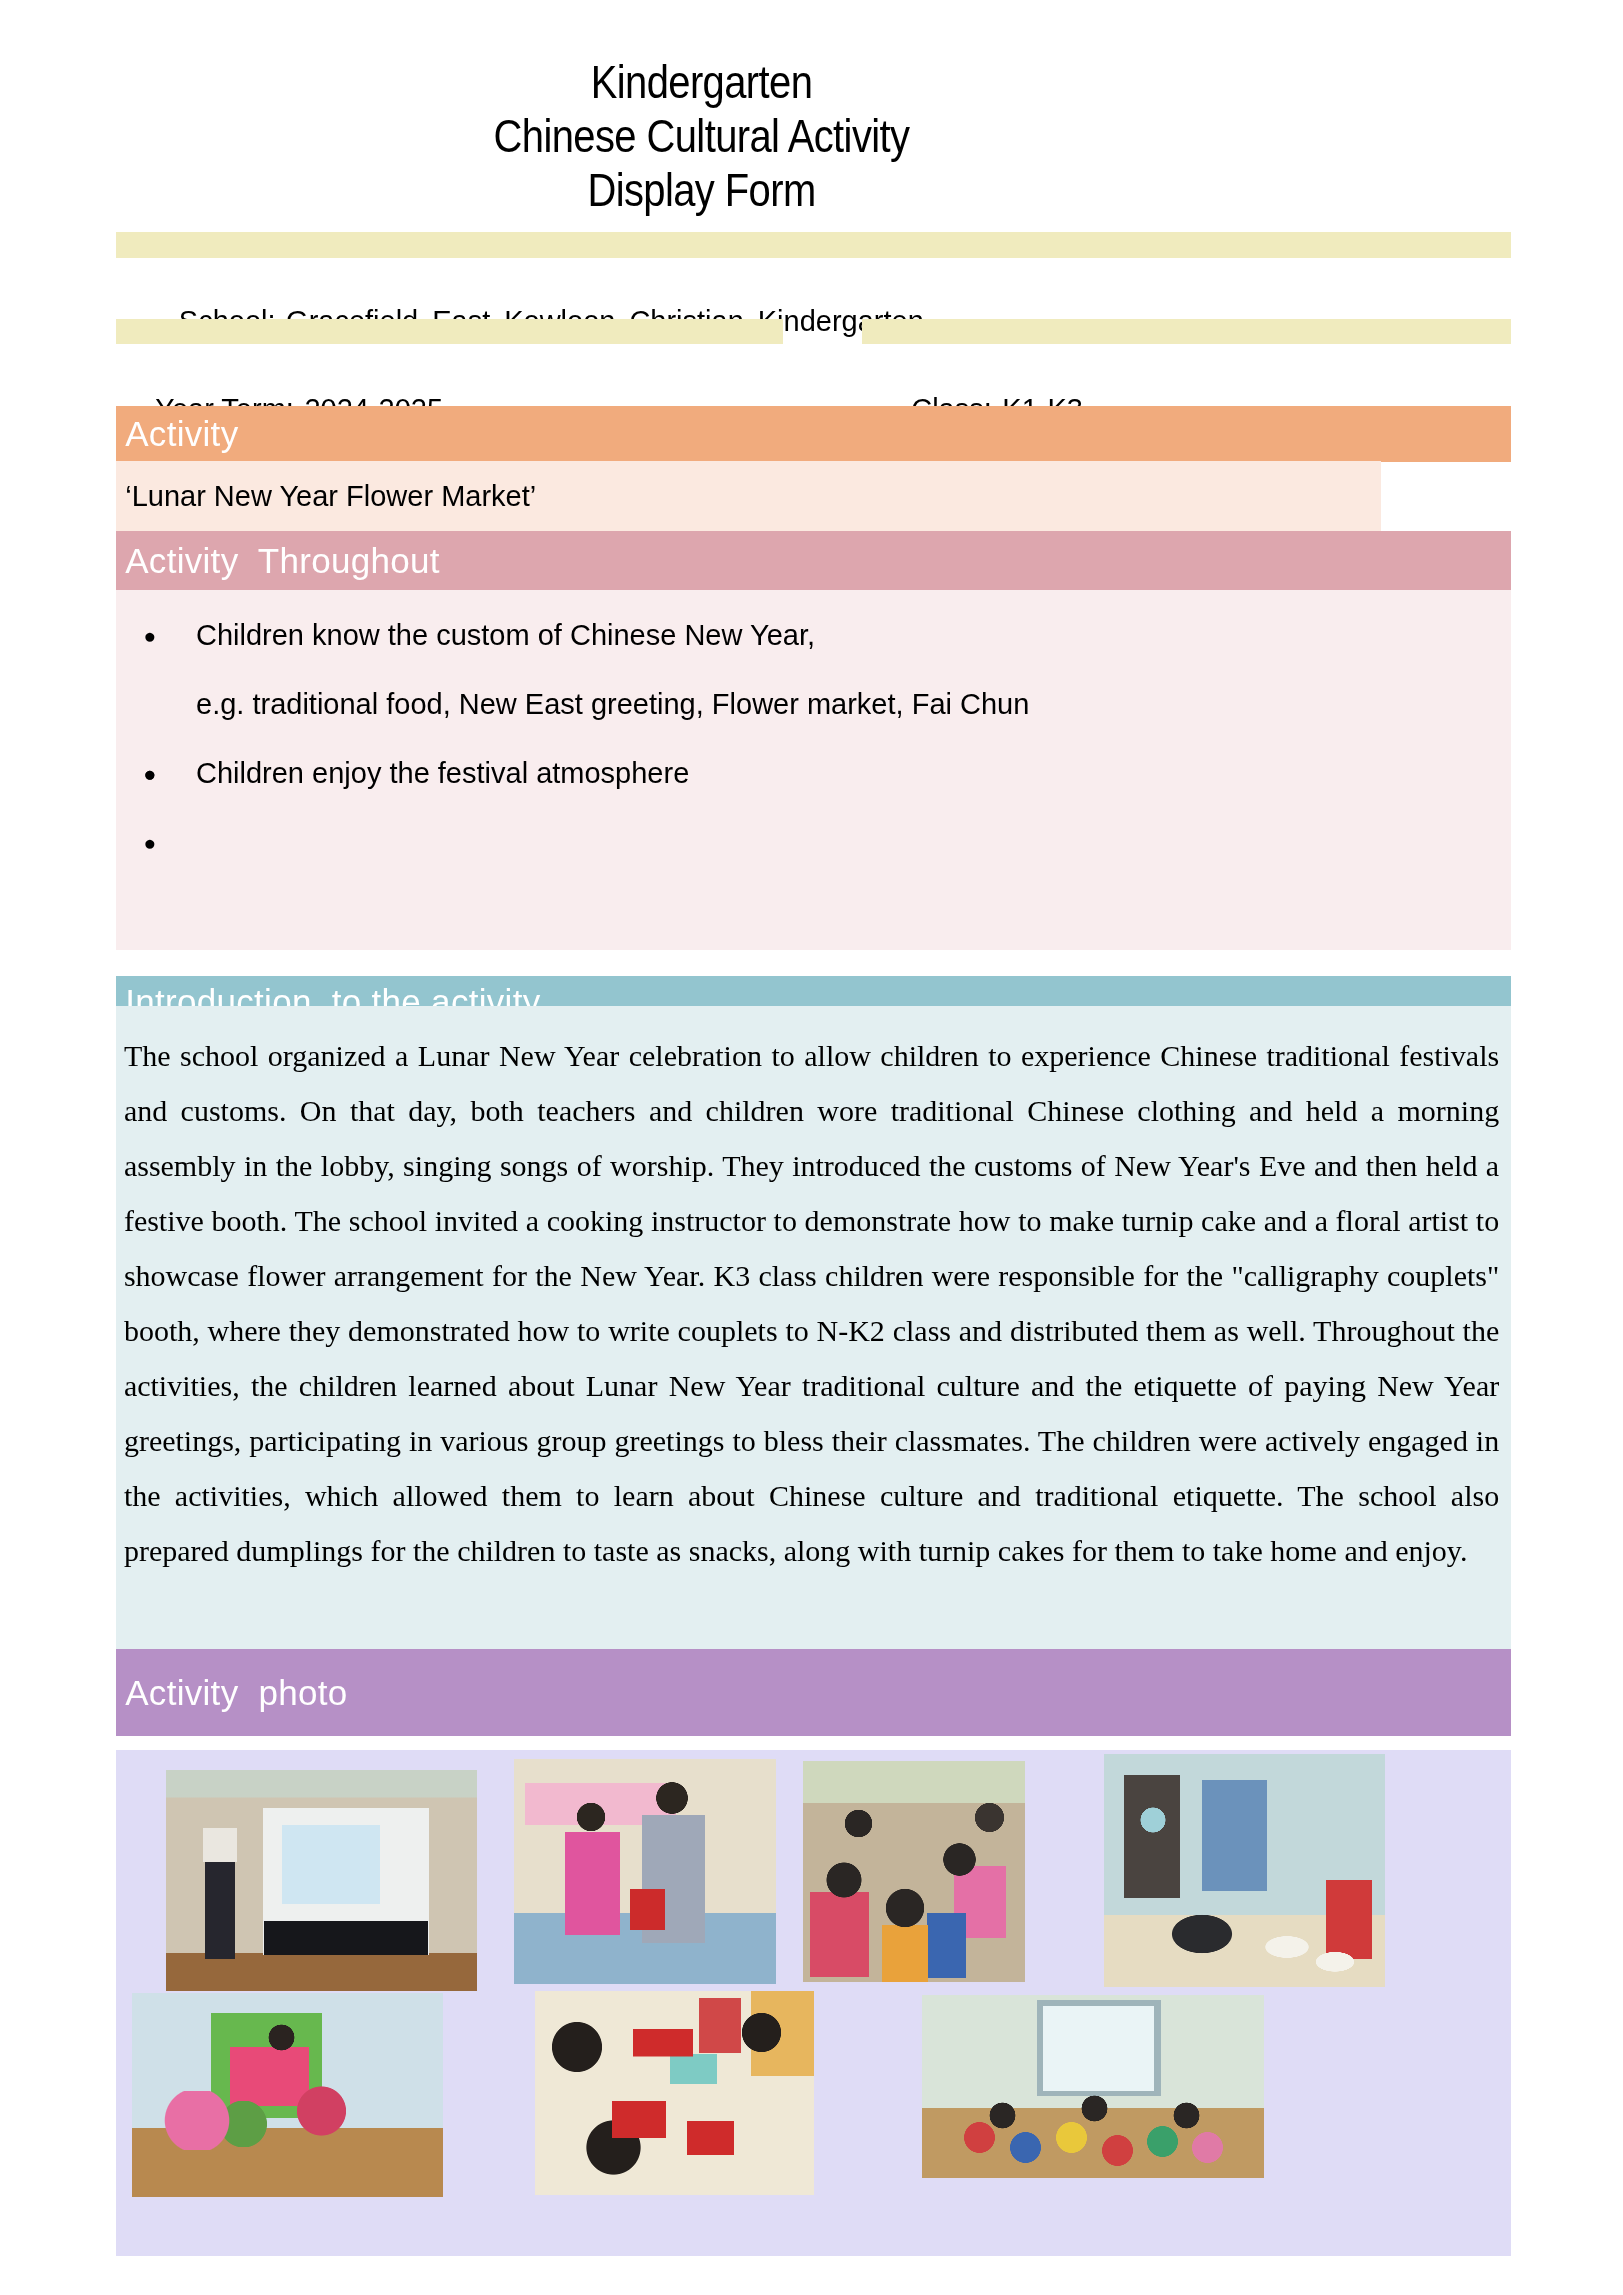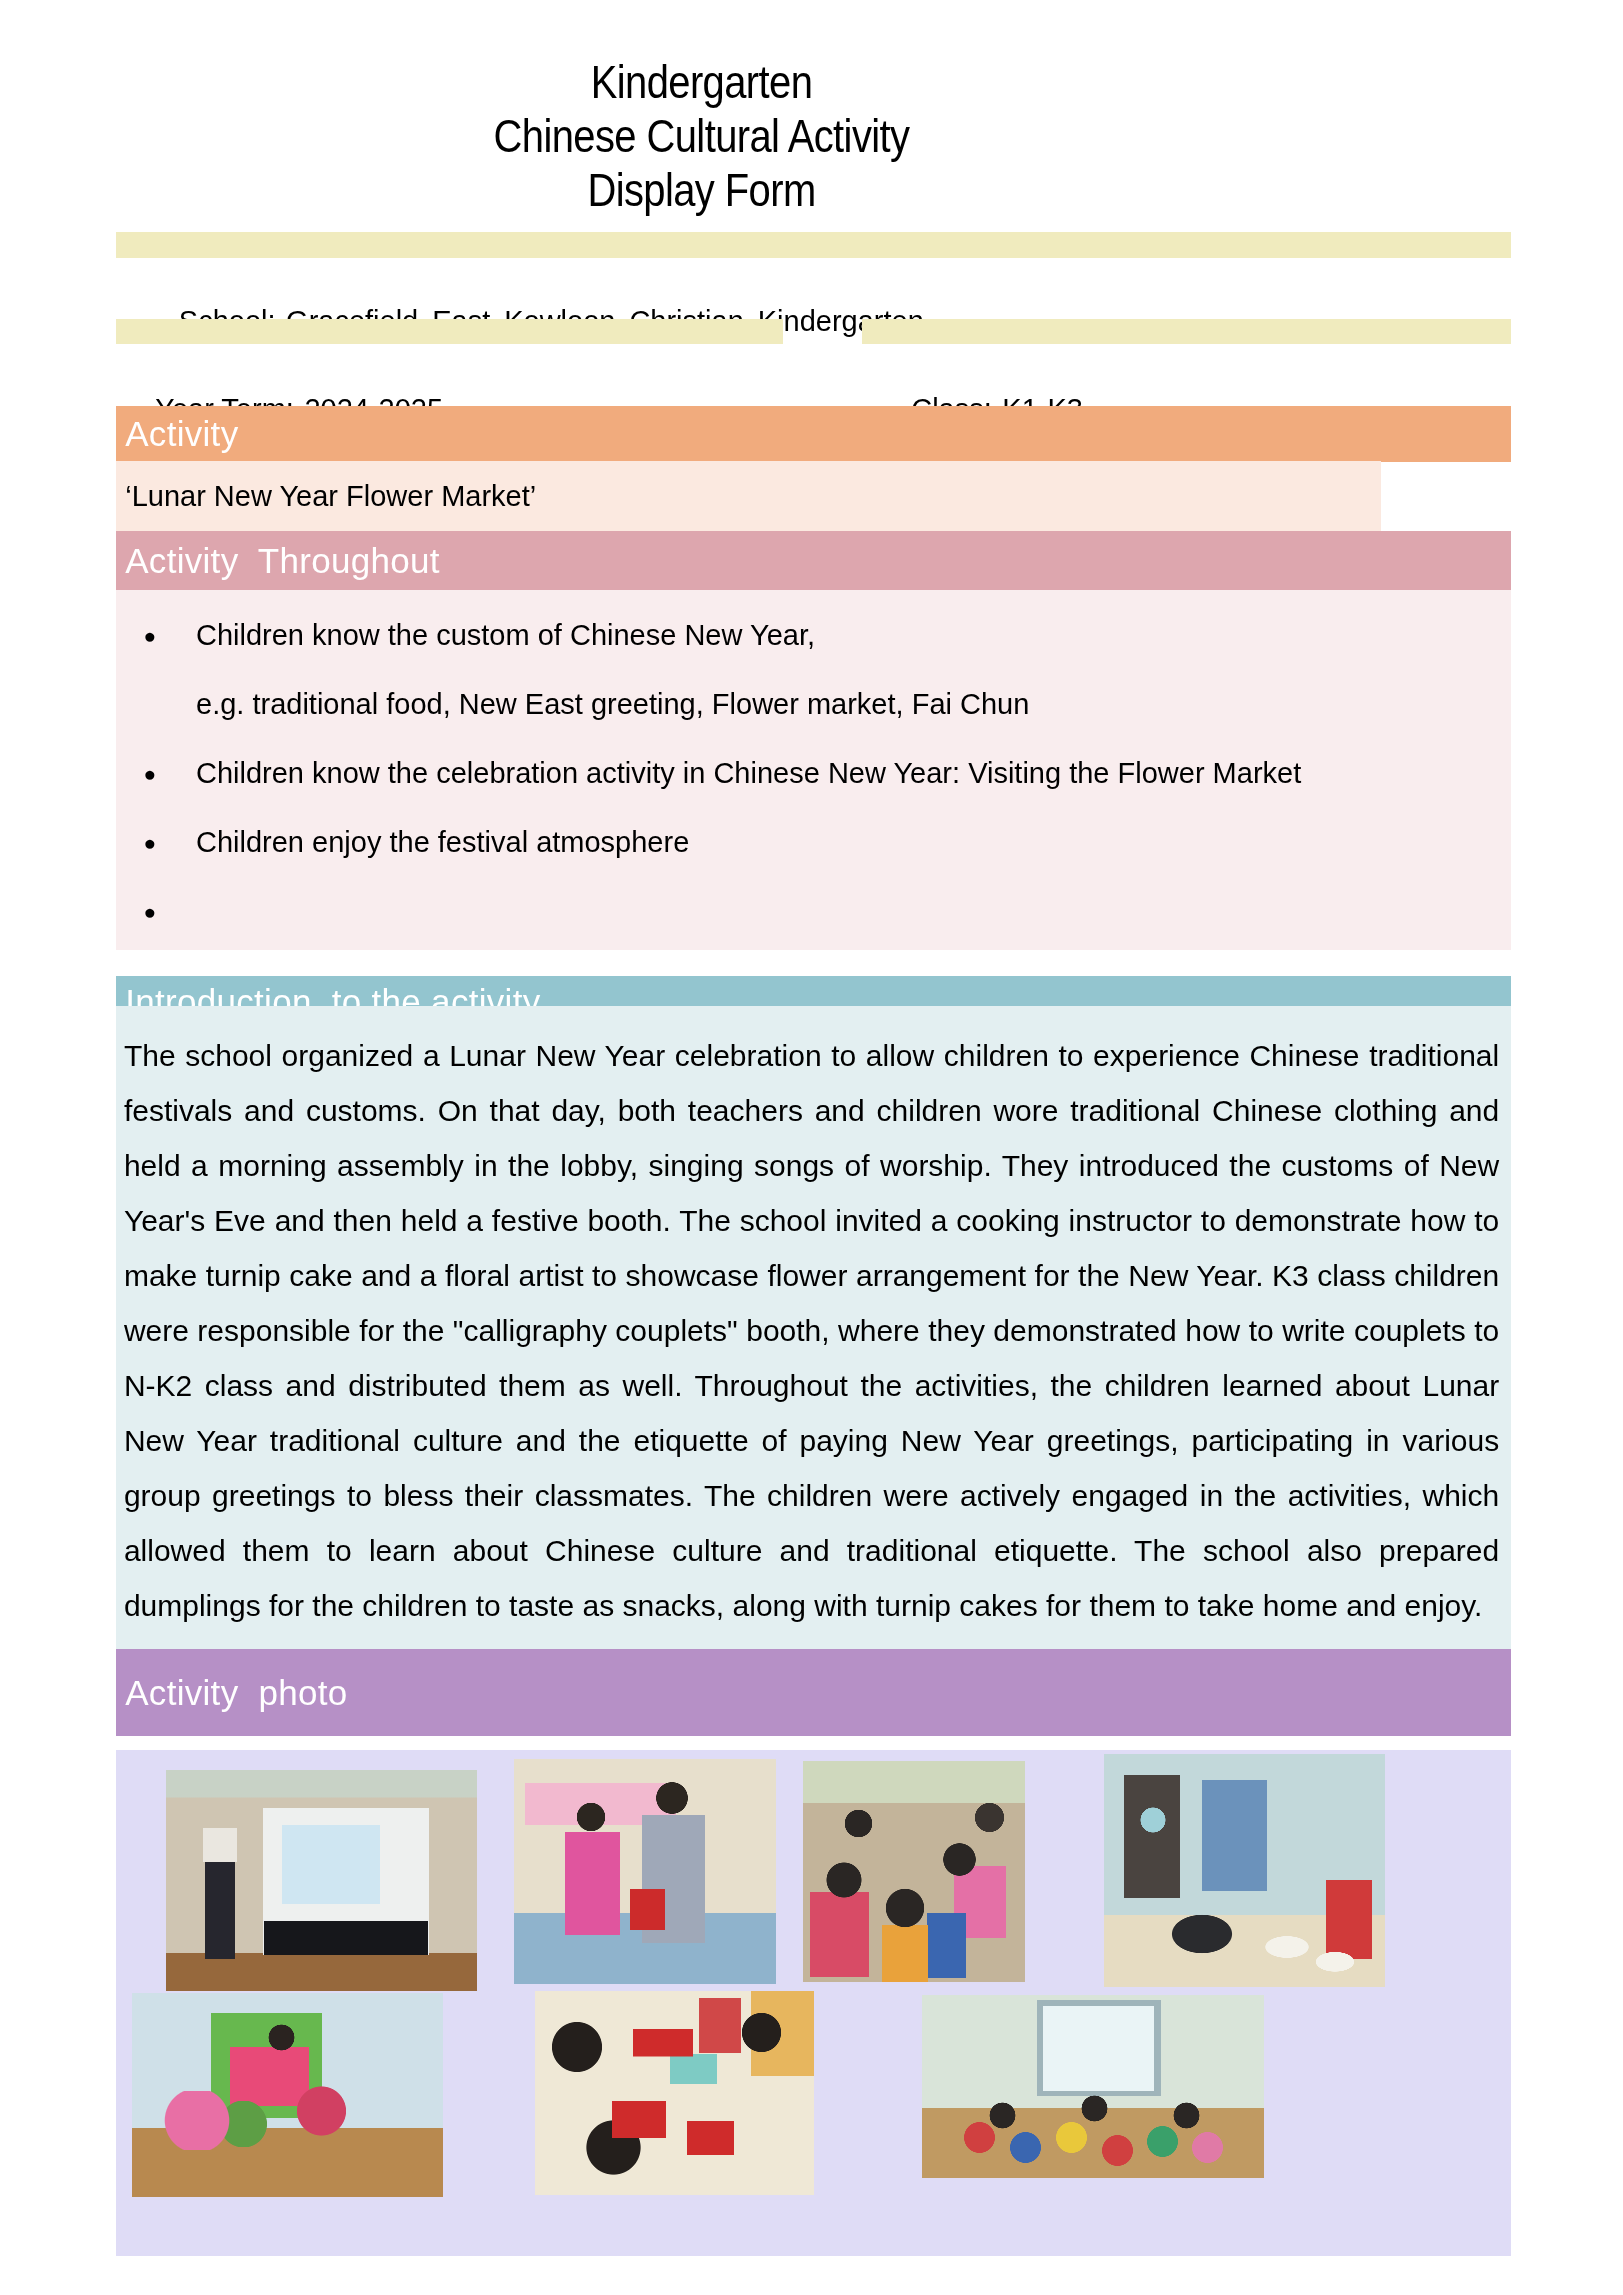--- a/index.html
+++ b/index.html
@@ -79,20 +79,21 @@
   .obj-line2{font-size:29px;line-height:69px;}
   .intro-body{
     position:absolute;left:116px;top:1006px;width:1395px;height:693px;
     background:var(--pale-blue,#E3EFF1);
     box-sizing:border-box;
     padding:22px 11.8px 0 7.9px;
     font-size:30px;
     line-height:55px;
     text-align:justify;
     overflow:hidden;
+    font-family:Liberation Serif, serif;
   }
   .photo-area{
     position:absolute;left:116px;top:1750px;width:1395px;height:506px;
     background:var(--lavender,#DFDCF6);
     overflow:hidden;
   }
   .photo{position:absolute;}
   
   .p1{left:50px;top:19.6px;width:311px;height:221px;
     background:
@@ -215,21 +216,20 @@
   </div>
   <div class="objectives-body">
     <ul class="objectives-list">
       <li>
         <span class="bullet">●</span>
         <span>Children know the custom of Chinese New Year,</span>
         <div class="obj-line2">e.g. traditional food, New East greeting, Flower market, Fai Chun</div>
       </li>
       <li>
         <span class="bullet">●</span>
-        <span>Children know the celebration activity in Chinese New Year: Visiting the Flower Market</span>
       </li>
       <li>
         <span class="bullet">●</span>
         <span>Children enjoy the festival atmosphere</span>
       </li>
       <li>
         <span class="bullet">●</span>
       </li>
     </ul>
   </div>

